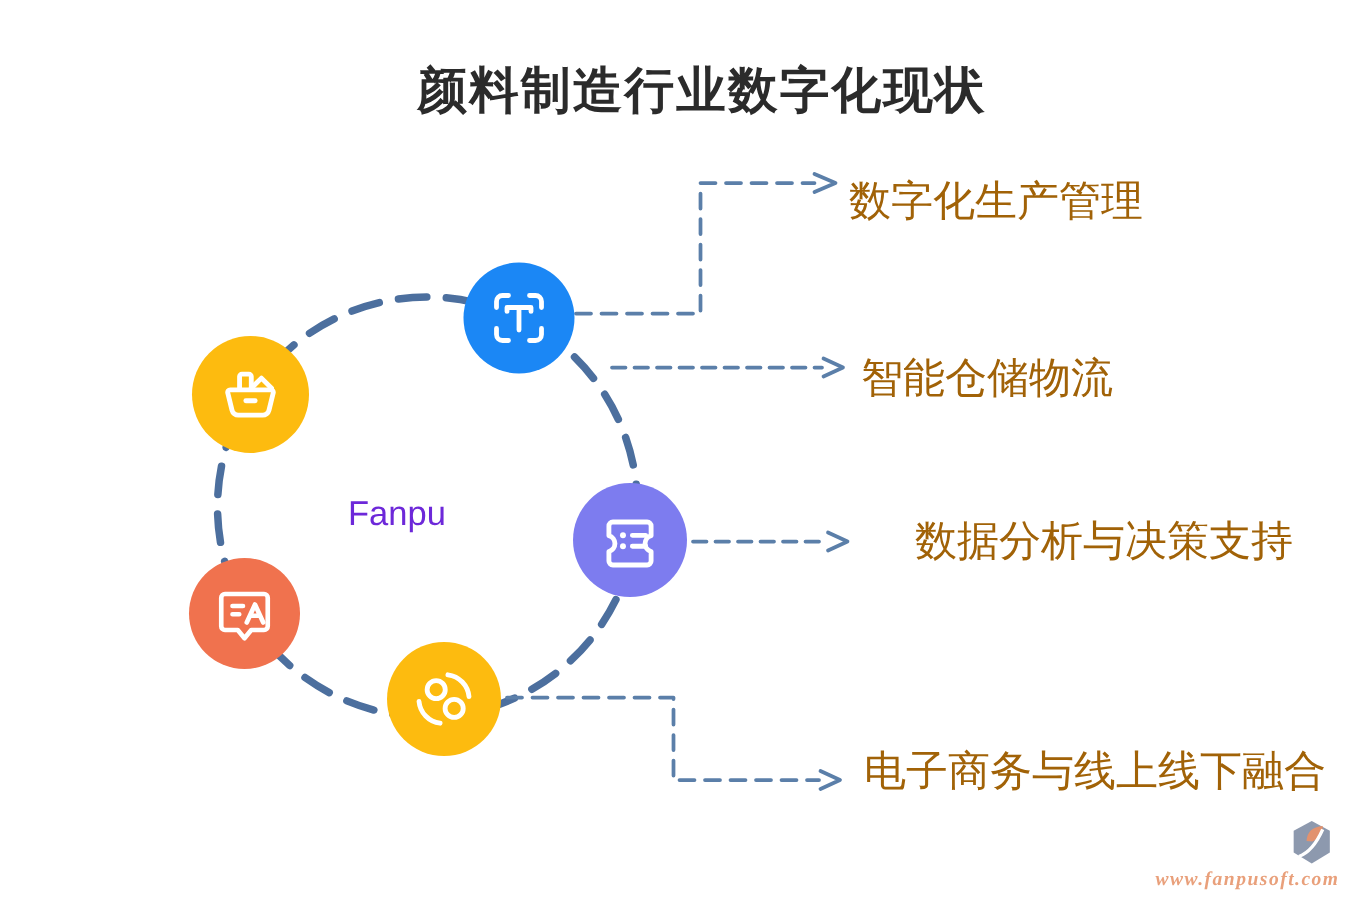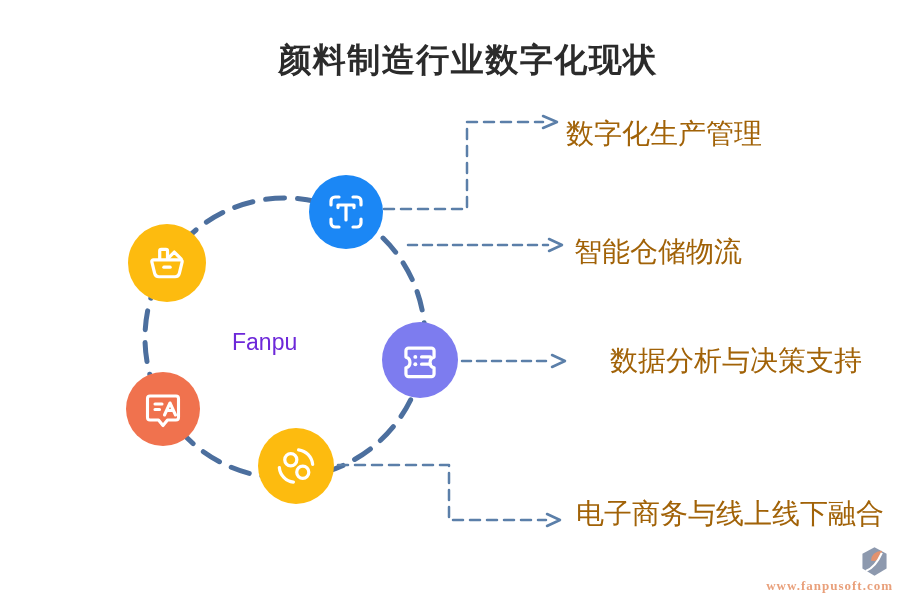--- a/index.html
+++ b/index.html
@@ -28,21 +28,21 @@
   }
   .bl-0{left:566px;top:115px;}
   .bl-1{left:574px;top:233px;}
   .bl-2{left:569px;top:342px;margin-left:41px;}
   .bl-3{left:576px;top:495px;}
   .watermark{position:absolute;right:7px;bottom:8px;z-index:3;text-align:right;}
   .wm-row{display:flex;align-items:center;justify-content:flex-end;}
   .wm-brand{font-size:26px;font-weight:700;color:#96a1b6;letter-spacing:1px;line-height:1;}
   .wm-url{
     font-family:"Liberation Serif",serif;font-size:13px;font-weight:700;
-    color:#e9a07b;letter-spacing:1px;margin-top:1px;line-height:1;
+    color:#e9a07b;letter-spacing:1px;margin-top:1px;line-height:1;font-style:italic;
   }
 </style>
 </head>
 <body>
 
 <div class="canvas">
 
   <div class="page-title">颜料制造行业数字化现状</div>
 
   <svg class="overlay" width="900" height="600" viewBox="0 0 900 600">

